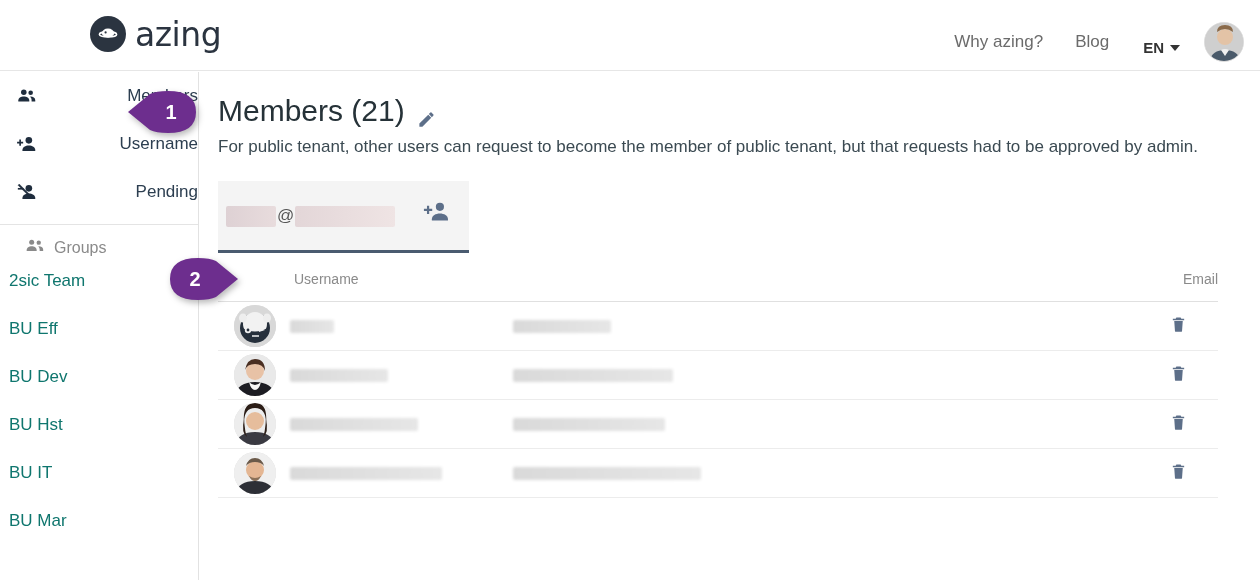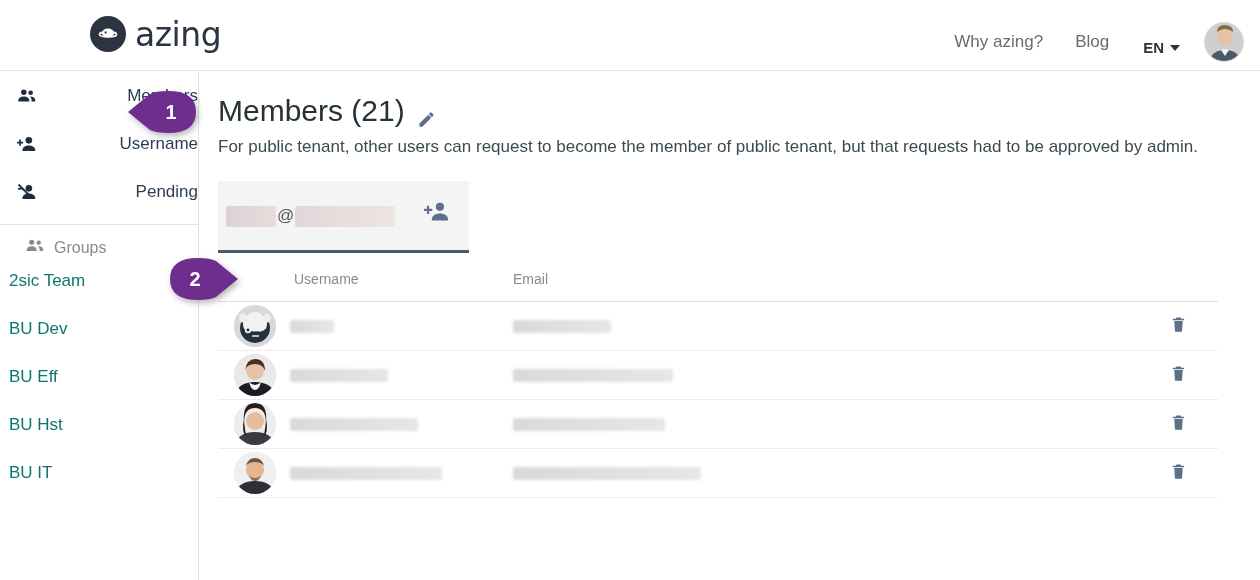--- a/index.html
+++ b/index.html
@@ -109,21 +109,21 @@
   .at { font-size:17px; color:#555; margin:0 1px; }
   .addbtn {
     width:64px; height:72px; display:flex; align-items:center; justify-content:center;
     cursor:pointer;
   }
 
   
   .tbl { margin-top:18px; width:1000px; }
   .thead { display:flex; font-size:14px; color:#8a8a8a; padding:0 0 14px 0; border-bottom:1px solid #e0e0e0; }
   .th-user { width:295px; padding-left:76px; }
-  .th-mail { flex:1; }
+  .th-mail { flex:1;text-align:right; }
   .trow {
     display:flex; align-items:center; height:49px;
     border-bottom:1px solid #ececec;
   }
   .cell-user { width:295px; display:flex; align-items:center; gap:14px; padding-left:16px;}
   .cell-mail { flex:1; }
   .cell-act { width:80px; display:flex; justify-content:center; cursor:pointer;}
   .av { width:42px; height:42px; border-radius:50%; overflow:hidden; flex:none; background:#dcdcdc; position:relative; }
   .blur-text { height:13px; border-radius:2px; background:linear-gradient(90deg,#d9d9d9,#e6e6e6); filter:blur(1.6px); }
 
@@ -223,30 +223,33 @@
         <path d="M16.5 12.4c2.6 0 5.3 1.3 5.3 3.8V18h-4.2v-1.4c0-1.6-.5-2.9-1.6-4z"></path>
       </svg>
     </span>
     <span>Groups</span>
   </div>
 
   <div class="group-item">
     <span>2sic Team</span>
   </div>
   <div class="group-item">
+    <span>BU Eff</span>
+  </div>
+  <div class="group-item">
     <span>BU Dev</span>
   </div>
   <div class="group-item">
-    <span>BU Eff</span>
-  </div>
-  <div class="group-item">
     <span>BU Hst</span>
   </div>
   <div class="group-item">
     <span>BU IT</span>
+  </div>
+  <div class="group-item">
+    <span>BU Mar</span>
   </div>
 </div>
 
 <div class="main">
 
   <h1 class="page-title">
     <span class="title-text">Members (21)</span>
     <span class="edit-ico">
       <svg width="19" height="19" viewBox="0 0 24 24" fill="#5d6f89">
         <path d="M3 17.2V21h3.8L18 9.8 14.2 6 3 17.2z"></path>

